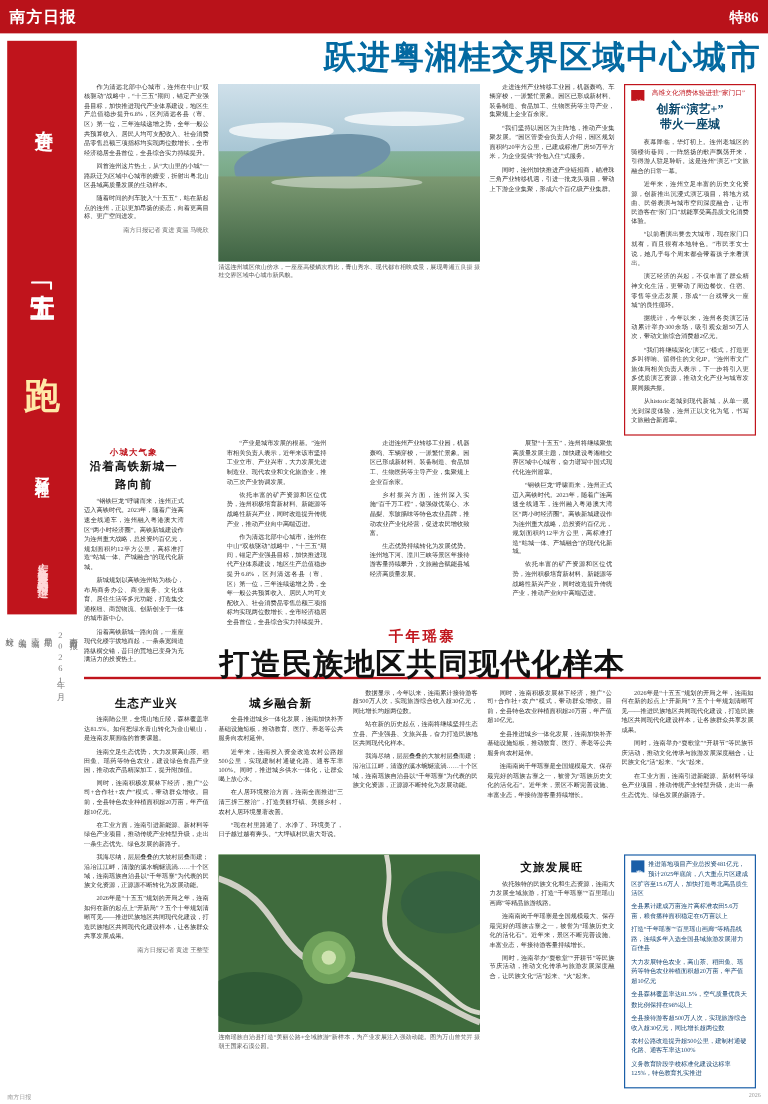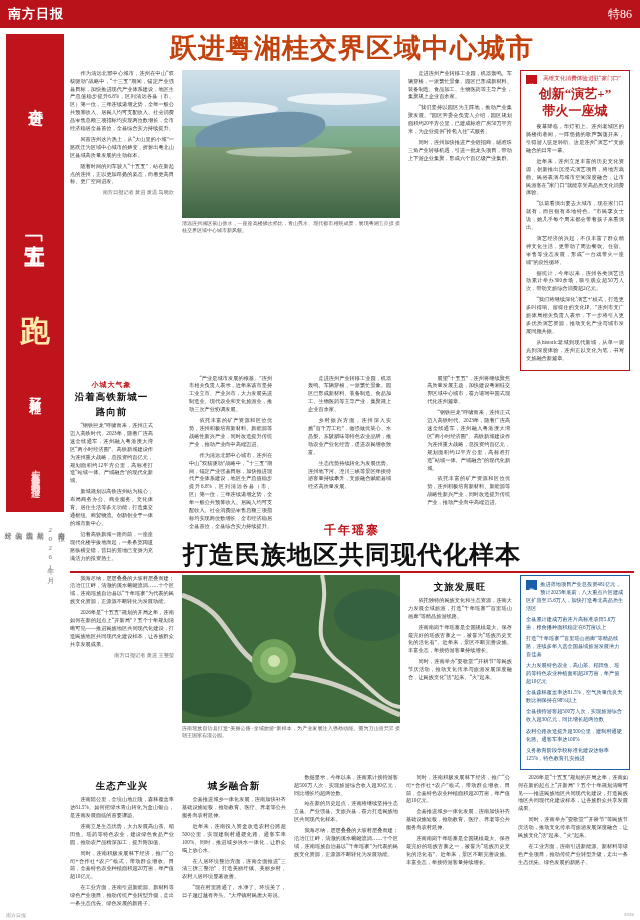--- a/index.html
+++ b/index.html
@@ -25,21 +25,21 @@
     padding:0 8px;
     box-sizing:border-box;
   }
   .masthead .logo{
     font-size:13px;
     letter-spacing:1px;
     font-weight:bold;
     font-family:"Liberation Serif", serif;
   }
   .masthead .issue{
-    font-size:12px;font-weight:normal;
+    font-size:12px;font-weight:bold;
   }
   
   .sheet{
     position:relative;
     width:640px;
     height:892px;
     box-sizing:border-box;
     padding:4px 6px 6px 6px;
     background:#fff;
   }
@@ -98,25 +98,25 @@
   }
   .kicker{
     text-align:center;
     color:#c0141c;
     font-size:12px;
     font-weight:bold;
     letter-spacing:2px;
     margin-bottom:2px;
   }
   .headline1{
-    text-align:center;
+    text-align:right;
     font-size:27px;
     font-weight:bold;
     letter-spacing:1px;
-    color:#c2410c;
+    color:#0369a1;
     line-height:1.1;
     margin-bottom:6px;
   }
   .cols{
     display:flex;
     gap:8px;
   }
   .col{
     font-size:5.2px;
     line-height:1.52;
@@ -164,23 +164,23 @@
   .redbox{
     border:1px solid #c0141c;
     padding:4px 5px;
     box-sizing:border-box;
   }
   .redbox .rb-kicker{
     font-size:5.6px;color:#c0141c;text-align:center;line-height:1.4;
   }
   .redbox .rb-title{
     text-align:center;
-    font-size:13px;
-    font-weight:bold;
-    color:#b91c1c;
+    font-size:10px;
+    font-weight:bold;
+    color:#0c4a6e;
     line-height:1.18;
     margin:3px 0 2px;
   }
   .redbox .rb-tag{
     float:left;
     writing-mode:vertical-rl;
     text-orientation:upright;
     background:#c0141c;color:#fff;
     font-size:6px;padding:3px 1px;margin-right:3px;
     letter-spacing:1px;
@@ -341,20 +341,56 @@
         <div style="width:110px;"></div>
       </div>
 
       <div class="divider-thick"></div>
     </div>
 
     <div class="art2">
       <div class="kicker">千年瑶寨</div>
       <div class="headline2">打造民族地区共同现代化样本</div>
 
+      <div class="cols" style="margin-top:4px;">
+        <div class="col" style="width:104px;">
+          <div class="subhead">
+            <span>生态产业兴</span>
+          </div>
+          <p>连南陆公里，全境山地丘陵，森林覆盖率达81.5%。如何把绿水青山转化为金山银山，是连南发展面临的首要课题。</p>
+          <p>连南立足生态优势，大力发展高山茶、稻田鱼、瑶药等特色农业，建设绿色食品产业园，推动农产品精深加工，提升附加值。</p>
+          <p>同时，连南积极发展林下经济，推广“公司+合作社+农户”模式，带动群众增收。目前，全县特色农业种植面积超20万亩，年产值超10亿元。</p>
+          <p>在工业方面，连南引进新能源、新材料等绿色产业项目，推动传统产业转型升级，走出一条生态优先、绿色发展的新路子。</p>
+        </div>
+        <div class="col" style="width:104px;">
+          <div class="subhead">
+            <span>城乡融合新</span>
+          </div>
+          <p>全县推进城乡一体化发展，连南加快补齐基础设施短板，推动教育、医疗、养老等公共服务向农村延伸。</p>
+          <p>近年来，连南投入资金改造农村公路超500公里，实现建制村通硬化路、通客车率100%。同时，推进城乡供水一体化，让群众喝上放心水。</p>
+          <p>在人居环境整治方面，连南全面推进“三清三拆三整治”，打造美丽圩镇、美丽乡村，农村人居环境显著改善。</p>
+          <p>“现在村里路通了、水净了、环境美了，日子越过越有奔头。”大坪镇村民唐大哥说。</p>
+        </div>
+        <div class="col" style="width:104px;">
+          <p>数据显示，今年以来，连南累计接待游客超500万人次，实现旅游综合收入超30亿元，同比增长均超两位数。</p>
+          <p>站在新的历史起点，连南将继续坚持生态立县、产业强县、文旅兴县，奋力打造民族地区共同现代化样本。</p>
+          <p>我海尽纳，层层叠叠的大坡村层叠而建；沿冶江江畔，清澈的溪水蜿蜒流淌……十个区域，连南瑶族自治县以“千年瑶寨”为代表的民族文化资源，正源源不断转化为发展动能。</p>
+        </div>
+        <div class="col" style="width:104px;">
+          <p>同时，连南积极发展林下经济，推广“公司+合作社+农户”模式，带动群众增收。目前，全县特色农业种植面积超20万亩，年产值超10亿元。</p>
+          <p>全县推进城乡一体化发展，连南加快补齐基础设施短板，推动教育、医疗、养老等公共服务向农村延伸。</p>
+          <p>连南南岗千年瑶寨是全国规模最大、保存最完好的瑶族古寨之一，被誉为“瑶族历史文化的活化石”。近年来，景区不断完善设施、丰富业态，年接待游客量持续增长。</p>
+        </div>
+        <div class="col" style="width:110px;">
+          <p>2026年是“十五五”规划的开局之年，连南如何在新的起点上“开新局”？五个十年规划清晰可见——推进民族地区共同现代化建设，打造民族地区共同现代化建设样本，让各族群众共享发展成果。</p>
+          <p>同时，连南举办“耍歌堂”“开耕节”等民族节庆活动，推动文化传承与旅游发展深度融合，让民族文化“活”起来、“火”起来。</p>
+          <p>在工业方面，连南引进新能源、新材料等绿色产业项目，推动传统产业转型升级，走出一条生态优先、绿色发展的新路子。</p>
+        </div>
+      </div>
+
       <div class="cols">
 
         <div class="col" style="width:104px;">
           <p>我海尽纳，层层叠叠的大坡村层叠而建；沿冶江江畔，清澈的溪水蜿蜒流淌……十个区域，连南瑶族自治县以“千年瑶寨”为代表的民族文化资源，正源源不断转化为发展动能。</p>
           <p>2026年是“十五五”规划的开局之年，连南如何在新的起点上“开新局”？五个十年规划清晰可见——推进民族地区共同现代化建设，打造民族地区共同现代化建设样本，让各族群众共享发展成果。</p>
           <p style="text-align:right;text-indent:0;color:#666;">南方日报记者 黄进 王整莹</p>
         </div>
 
         <div style="width:218px;">
           <div class="photo2" style="height:148px;">
@@ -391,56 +427,20 @@
             <p>全县累计建成万亩连片高标准农田5.6万亩，粮食播种面积稳定在6万亩以上</p>
             <p>打造“千年瑶寨”“百里瑶山画廊”等精品线路，连续多年入选全国县域旅游发展潜力百佳县</p>
             <p>大力发展特色农业，高山茶、稻田鱼、瑶药等特色农业种植面积超20万亩，年产值超10亿元</p>
             <p>全县森林覆盖率达81.5%，空气质量优良天数比例保持在98%以上</p>
             <p>全县接待游客超500万人次，实现旅游综合收入超30亿元，同比增长超两位数</p>
             <p>农村公路改造提升超500公里，建制村通硬化路、通客车率达100%</p>
             <p>义务教育阶段学校标准化建设达标率125%，特色教育扎实推进</p>
           </div>
         </div>
       </div>
-
-      <div class="cols" style="margin-top:4px;">
-        <div class="col" style="width:104px;">
-          <div class="subhead">
-            <span>生态产业兴</span>
-          </div>
-          <p>连南陆公里，全境山地丘陵，森林覆盖率达81.5%。如何把绿水青山转化为金山银山，是连南发展面临的首要课题。</p>
-          <p>连南立足生态优势，大力发展高山茶、稻田鱼、瑶药等特色农业，建设绿色食品产业园，推动农产品精深加工，提升附加值。</p>
-          <p>同时，连南积极发展林下经济，推广“公司+合作社+农户”模式，带动群众增收。目前，全县特色农业种植面积超20万亩，年产值超10亿元。</p>
-          <p>在工业方面，连南引进新能源、新材料等绿色产业项目，推动传统产业转型升级，走出一条生态优先、绿色发展的新路子。</p>
-        </div>
-        <div class="col" style="width:104px;">
-          <div class="subhead">
-            <span>城乡融合新</span>
-          </div>
-          <p>全县推进城乡一体化发展，连南加快补齐基础设施短板，推动教育、医疗、养老等公共服务向农村延伸。</p>
-          <p>近年来，连南投入资金改造农村公路超500公里，实现建制村通硬化路、通客车率100%。同时，推进城乡供水一体化，让群众喝上放心水。</p>
-          <p>在人居环境整治方面，连南全面推进“三清三拆三整治”，打造美丽圩镇、美丽乡村，农村人居环境显著改善。</p>
-          <p>“现在村里路通了、水净了、环境美了，日子越过越有奔头。”大坪镇村民唐大哥说。</p>
-        </div>
-        <div class="col" style="width:104px;">
-          <p>数据显示，今年以来，连南累计接待游客超500万人次，实现旅游综合收入超30亿元，同比增长均超两位数。</p>
-          <p>站在新的历史起点，连南将继续坚持生态立县、产业强县、文旅兴县，奋力打造民族地区共同现代化样本。</p>
-          <p>我海尽纳，层层叠叠的大坡村层叠而建；沿冶江江畔，清澈的溪水蜿蜒流淌……十个区域，连南瑶族自治县以“千年瑶寨”为代表的民族文化资源，正源源不断转化为发展动能。</p>
-        </div>
-        <div class="col" style="width:104px;">
-          <p>同时，连南积极发展林下经济，推广“公司+合作社+农户”模式，带动群众增收。目前，全县特色农业种植面积超20万亩，年产值超10亿元。</p>
-          <p>全县推进城乡一体化发展，连南加快补齐基础设施短板，推动教育、医疗、养老等公共服务向农村延伸。</p>
-          <p>连南南岗千年瑶寨是全国规模最大、保存最完好的瑶族古寨之一，被誉为“瑶族历史文化的活化石”。近年来，景区不断完善设施、丰富业态，年接待游客量持续增长。</p>
-        </div>
-        <div class="col" style="width:110px;">
-          <p>2026年是“十五五”规划的开局之年，连南如何在新的起点上“开新局”？五个十年规划清晰可见——推进民族地区共同现代化建设，打造民族地区共同现代化建设样本，让各族群众共享发展成果。</p>
-          <p>同时，连南举办“耍歌堂”“开耕节”等民族节庆活动，推动文化传承与旅游发展深度融合，让民族文化“活”起来、“火”起来。</p>
-          <p>在工业方面，连南引进新能源、新材料等绿色产业项目，推动传统产业转型升级，走出一条生态优先、绿色发展的新路子。</p>
-        </div>
-      </div>
     </div>
 
     <div class="footerbar">
       <span>南方日报</span>
       <span>2026</span>
     </div>
 
   </div>
 </div>
 

